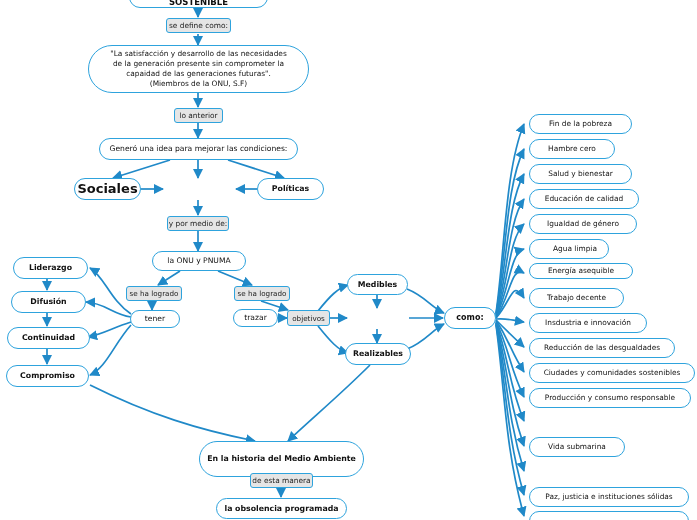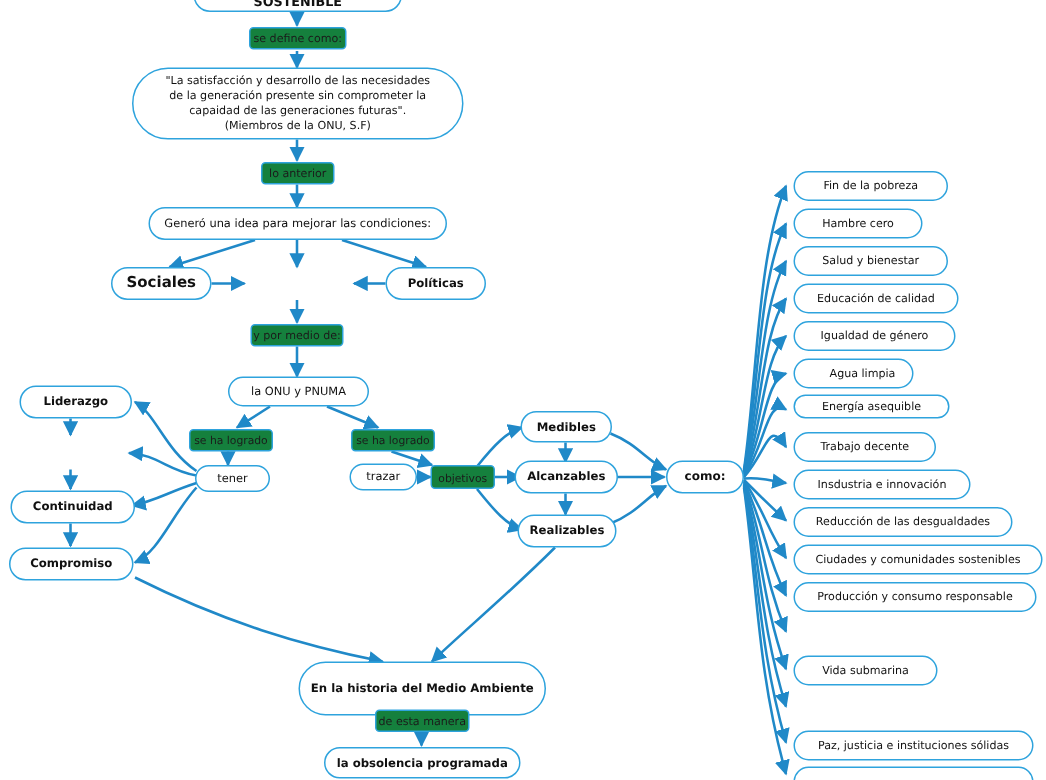--- a/index.html
+++ b/index.html
@@ -28,21 +28,21 @@
   .node .txt{display:block;padding:0 6px;}
 
   
   .stadium{border-radius:999px;}
 
   
   .chip{
     position:absolute;
     box-sizing:border-box;
     display:flex;align-items:center;justify-content:center;
-    background:#15803d;
+    background:#e5e5e5;
     border:1px solid #2ea3dd;
     border-radius:3px;
     color:#1b1b1b;
     z-index:4;
     white-space:nowrap;
   }
 
   
   .quote{
     border-radius:26px;
@@ -157,40 +157,43 @@
   </div>
 
   <div class="chip" style="left:174px;top:108px;width:49px;height:15px;font-size:7.4px;">
     <span>lo anterior</span>
   </div>
 
   <div class="node stadium" style="left:99px;top:138px;width:199px;height:22px;font-size:7.6px;">
     <span class="txt">Generó una idea para mejorar las condiciones:</span>
   </div>
 
-  <div class="node stadium bold" style="left:74px;top:178px;width:67px;height:22px;font-size:10px;align-items:center;">
+  <div class="node stadium bold" style="left:74px;top:178px;width:67px;height:22px;font-size:13px;align-items:center;">
     <span class="txt">Sociales</span>
   </div>
 
 
   <div class="node stadium bold" style="left:257px;top:178px;width:67px;height:22px;font-size:7.8px;">
     <span class="txt">Políticas</span>
   </div>
 
   <div class="chip" style="left:167px;top:216px;width:62px;height:15px;font-size:7.4px;">
     <span>y por medio de:</span>
   </div>
 
   <div class="node stadium" style="left:152px;top:251px;width:94px;height:20px;font-size:7.6px;">
     <span class="txt">la ONU y PNUMA</span>
   </div>
 
   <div class="node stadium bold" style="left:13px;top:257px;width:75px;height:22px;font-size:7.8px;">
     <span class="txt">Liderazgo</span>
   </div>
+  <div class="node stadium bold" style="left:11px;top:291px;width:75px;height:22px;font-size:7.8px;">
+    <span class="txt">Difusión</span>
+  </div>
   <div class="node stadium bold" style="left:7px;top:327px;width:83px;height:22px;font-size:7.8px;">
     <span class="txt">Continuidad</span>
   </div>
   <div class="node stadium bold" style="left:6px;top:365px;width:83px;height:22px;font-size:7.8px;">
     <span class="txt">Compromiso</span>
   </div>
 
   <div class="chip" style="left:126px;top:286px;width:56px;height:15px;font-size:7.2px;">
     <span>se ha logrado</span>
   </div>
@@ -207,23 +210,20 @@
     <span class="txt">trazar</span>
   </div>
 
   <div class="chip" style="left:287px;top:310px;width:43px;height:16px;font-size:7.2px;">
     <span>objetivos</span>
   </div>
 
   <div class="node stadium bold" style="left:347px;top:274px;width:61px;height:21px;font-size:7.8px;">
     <span class="txt">Medibles</span>
   </div>
-  <div class="node stadium bold" style="left:343px;top:307px;width:69px;height:22px;font-size:7.8px;">
-    <span class="txt">Alcanzables</span>
-  </div>
   <div class="node stadium bold" style="left:345px;top:343px;width:66px;height:22px;font-size:7.8px;">
     <span class="txt">Realizables</span>
   </div>
 
   <div class="node stadium bold" style="left:444px;top:307px;width:52px;height:22px;font-size:8px;">
     <span class="txt">como:</span>
   </div>
 
   <div class="node stadium bold" style="left:199px;top:441px;width:165px;height:36px;font-size:7.8px;">
     <span class="txt">En la historia del Medio Ambiente</span>

